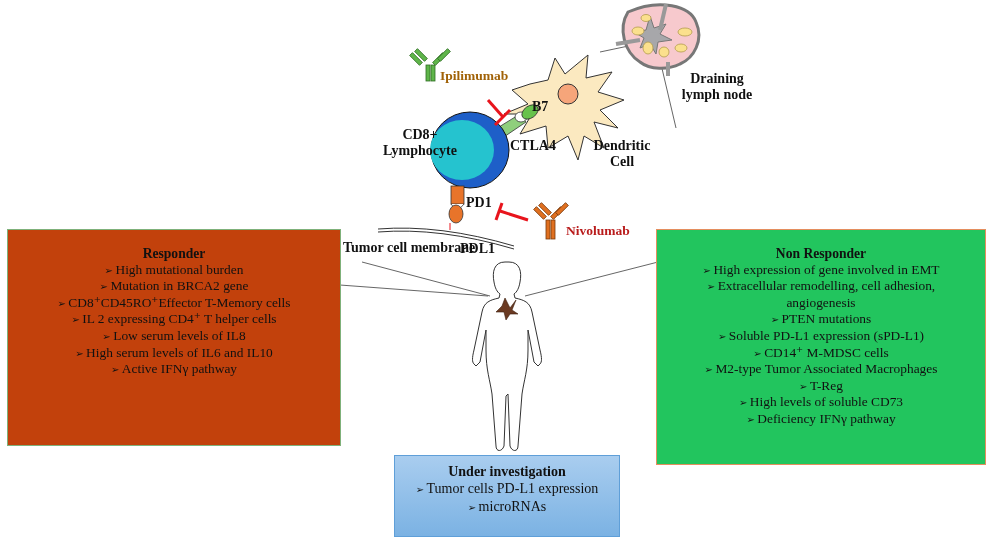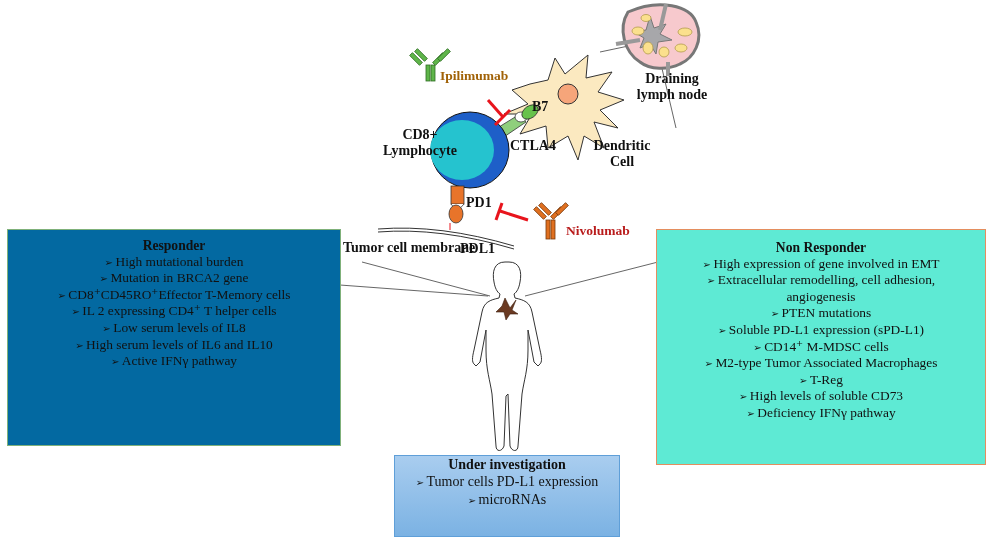--- a/index.html
+++ b/index.html
@@ -6,25 +6,25 @@
   body { width: 992px; height: 541px; position: relative; overflow: hidden;
          font-family: "Liberation Serif", "DejaVu Serif", serif; color: #111; }
   svg.art { position: absolute; left: 0; top: 0; }
   .lbl { position: absolute; font-weight: bold; font-size: 14px; line-height: 16px; white-space: nowrap; color: #111; }
   .lbl.center { text-align: center; }
   .box { position: absolute; box-sizing: border-box; text-align: center; font-size: 13.4px; line-height: 15.6px; }
   .box .title { font-weight: bold; font-size: 13.6px; }
   .box .item::before { content: "\27A2\00A0"; font-size: 10px; }
   .box .item.cont::before { content: ""; }
   #responder { left: 7px; top: 229px; width: 334px; height: 217px;
-               background: #0369a1; border: 1.5px solid #7fb17a; padding-top: 8px; }
+               background: #c2410c; border: 1.5px solid #7fb17a; padding-top: 16px; }
   #nonresponder { left: 656px; top: 229px; width: 330px; height: 236px;
-               background: #5eead4; border: 1.5px solid #e48e5f; padding-top: 10px; }
+               background: #22c55e; border: 1.5px solid #e48e5f; padding-top: 16px; }
   #underinv { left: 394px; top: 455px; width: 226px; height: 82px;
-               background: linear-gradient(#a9cdef, #7bb2e3); border: 1.5px solid #5f9fd8; }
+               background: linear-gradient(#a9cdef, #7bb2e3); border: 1.5px solid #5f9fd8; padding-top: 7px; }
   #underinv .title, #underinv .item { font-size: 14px; line-height: 17px; }
   .drug { position: absolute; font-weight: bold; font-size: 13.5px; white-space: nowrap; }
 </style>
 </head>
 <body>
 
 <svg class="art" width="992" height="541" viewBox="0 0 992 541">
 
   <g stroke="#555" stroke-width="0.9" fill="none">
     <line x1="600" y1="52" x2="690" y2="33"></line>
@@ -115,21 +115,21 @@
 <div class="lbl center" style="left:382px; top:127px; width:76px;">
   <div>CD8+</div>
   <div>Lymphocyte</div>
 </div>
 <div class="lbl" style="left:510px; top:138px;">CTLA4</div>
 <div class="lbl" style="left:532px; top:99px;">B7</div>
 <div class="lbl center" style="left:590px; top:138px; width:64px;">
   <div>Dendritic</div>
   <div>Cell</div>
 </div>
-<div class="lbl center" style="left:632px; top:71px; width:80px;">
+<div class="lbl center" style="left:677px; top:71px; width:80px;">
   <div>Draining</div>
   <div>lymph node</div>
 </div>
 <div class="lbl" style="left:466px; top:195px;">PD1</div>
 <div class="lbl" style="left:460px; top:222px;margin-top:19px;">PDL1</div>
 <div class="lbl" style="left:343px; top:240px;text-align:center;">Tumor cell membrane</div>
 
 <div class="drug" style="left:440px; top:68px; color:#a16207;">Ipilimumab</div>
 <div class="drug" style="left:566px; top:223px; color:#b91c1c;">Nivolumab</div>
 

